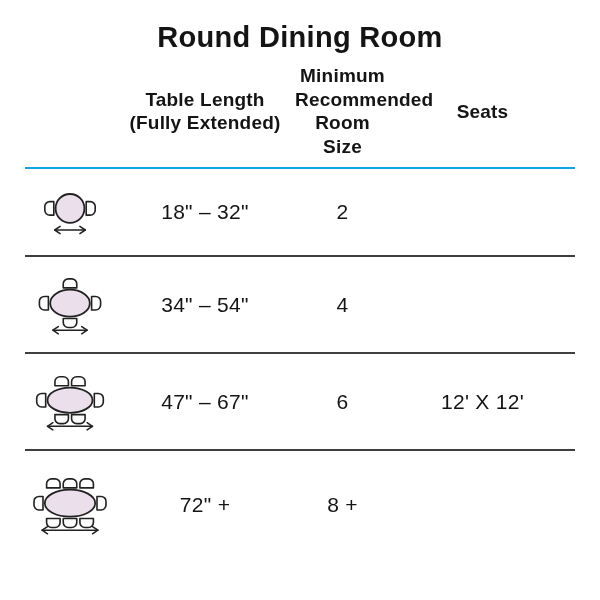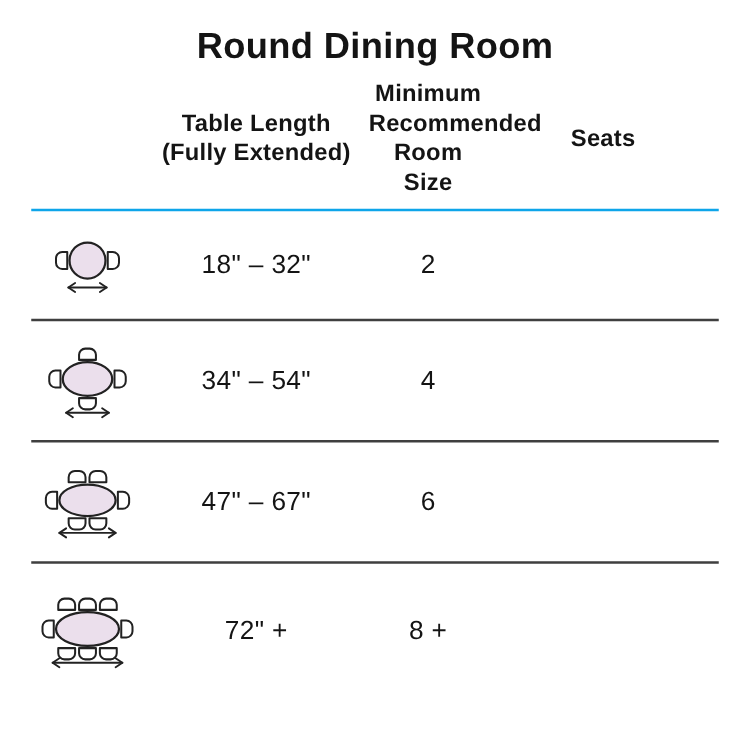--- a/index.html
+++ b/index.html
@@ -115,20 +115,21 @@
             <ellipse cx="50" cy="40" rx="25" ry="14" fill="#EBDFEC" stroke="#222222" stroke-width="2"></ellipse>
             <g stroke="#222222" stroke-width="1.7" fill="none" stroke-linecap="round" stroke-linejoin="round">
               <line x1="25" y1="69" x2="75" y2="69"></line>
               <path d="M 31 65 L 25 69 L 31 73"></path>
               <path d="M 69 65 L 75 69 L 69 73"></path>
             </g>
           </svg>
         </div>
       <div class="vcell">47" – 67"</div>
       <div class="vcell">6</div>
+      <div class="vcell">12' X 12'</div>
     </div>
 
     <div class="grid row row-4">
       <div class="icon-cell">
           <svg width="100" height="84" viewBox="0 0 100 84">
             <path d="M 24 23 L 24 18.5 A 5.5 5.5 0 0 1 29.5 13 L 33.5 13 A 5.5 5.5 0 0 1 39 18.5 L 39 23 Z" transform="rotate(0 31.5 18)" fill="#ffffff" stroke="#222222" stroke-width="1.8" stroke-linejoin="round"></path>
             <path d="M 42.5 23 L 42.5 18.5 A 5.5 5.5 0 0 1 48 13 L 52 13 A 5.5 5.5 0 0 1 57.5 18.5 L 57.5 23 Z" transform="rotate(0 50 18)" fill="#ffffff" stroke="#222222" stroke-width="1.8" stroke-linejoin="round"></path>
             <path d="M 61 23 L 61 18.5 A 5.5 5.5 0 0 1 66.5 13 L 70.5 13 A 5.5 5.5 0 0 1 76 18.5 L 76 23 Z" transform="rotate(0 68.5 18)" fill="#ffffff" stroke="#222222" stroke-width="1.8" stroke-linejoin="round"></path>
             <path d="M 24 67 L 24 62.5 A 5.5 5.5 0 0 1 29.5 57 L 33.5 57 A 5.5 5.5 0 0 1 39 62.5 L 39 67 Z" transform="rotate(180 31.5 62)" fill="#ffffff" stroke="#222222" stroke-width="1.8" stroke-linejoin="round"></path>
             <path d="M 42.5 67 L 42.5 62.5 A 5.5 5.5 0 0 1 48 57 L 52 57 A 5.5 5.5 0 0 1 57.5 62.5 L 57.5 67 Z" transform="rotate(180 50 62)" fill="#ffffff" stroke="#222222" stroke-width="1.8" stroke-linejoin="round"></path>

